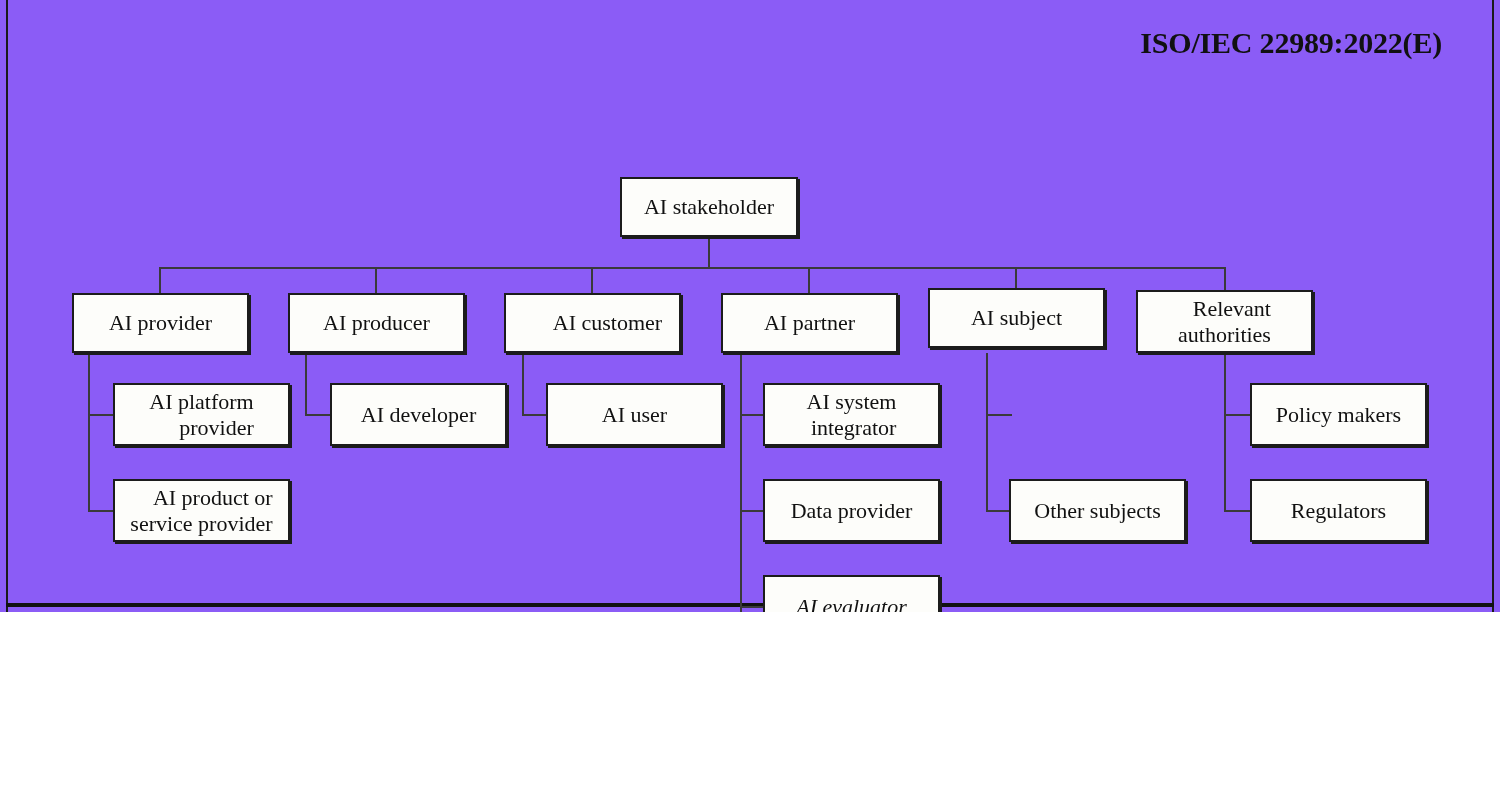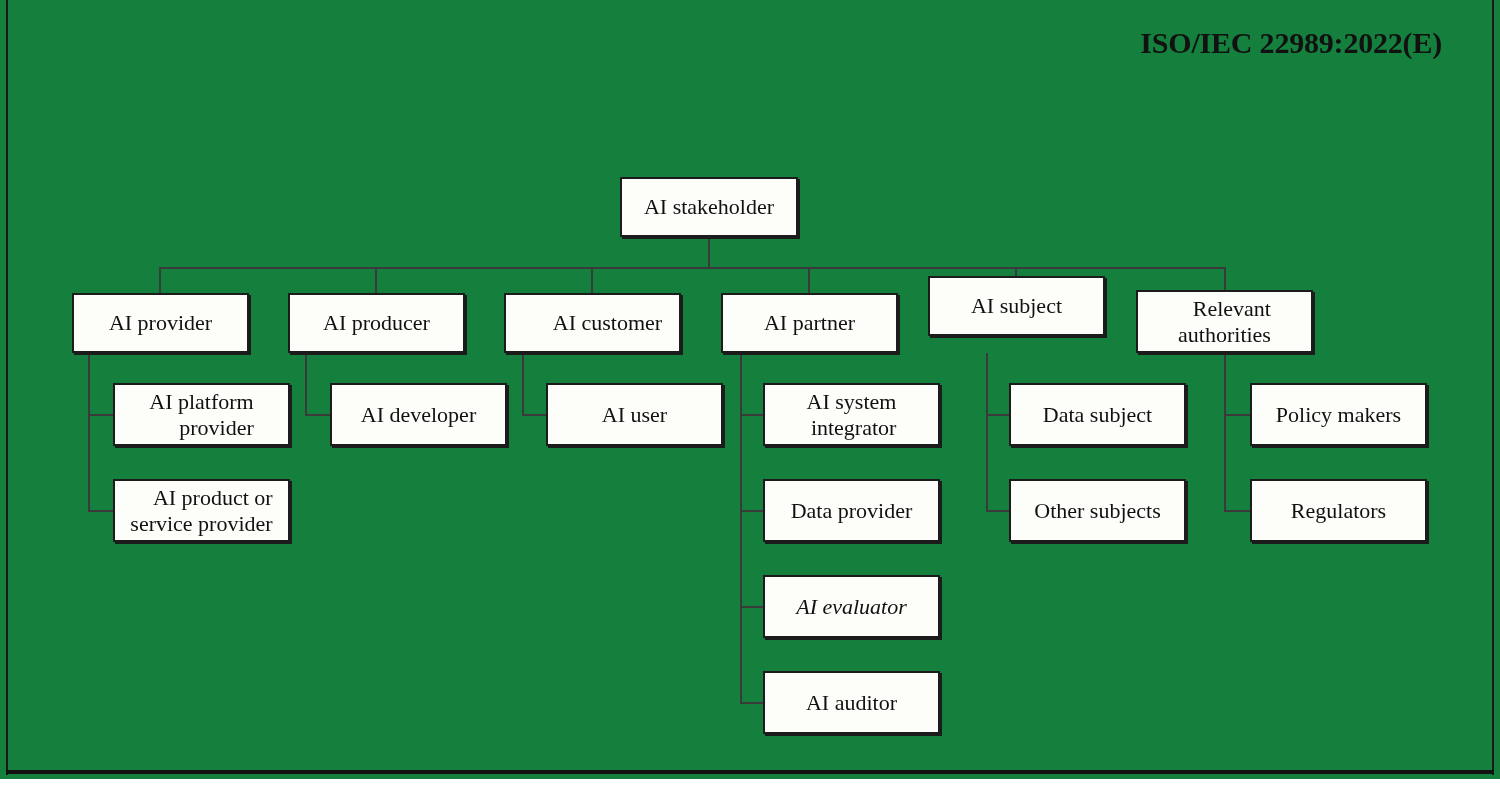--- a/index.html
+++ b/index.html
@@ -7,22 +7,22 @@
     margin: 0;
     padding: 0;
     background: #ffffff;
   }
   body {
     font-family: "Liberation Serif", "DejaVu Serif", serif;
   }
   #page {
     position: relative;
     width: 1500px;
-    height: 779px;
-    background: #15803d;
+    height: 612px;
+    background: #8b5cf6;
     overflow: hidden;
   }
   
   #page-frame-left {
     position: absolute;
     left: 6px; top: 0; width: 2px; height: 775px;
     background: #1a1a1a;
   }
   #page-frame-right {
     position: absolute;
@@ -142,21 +142,21 @@
     </div>
     <div class="node" style="left:288px; top:293px; width:177px; height:60px;">
       <span class="node-label">AI producer</span>
     </div>
     <div class="node" style="left:504px; top:293px; width:177px; height:60px;padding-left:36px;">
       <span class="node-label">AI customer</span>
     </div>
     <div class="node" style="left:721px; top:293px; width:177px; height:60px;">
       <span class="node-label">AI partner</span>
     </div>
-    <div class="node" style="left:928px; top:276px; width:177px; height:60px;">
+    <div class="node" style="left:928px; top:288px; width:177px; height:60px;">
       <span class="node-label">AI subject</span>
     </div>
     <div class="node" style="left:1136px; top:290px; width:177px; height:63px;">
       <span class="node-label">Relevant
 authorities</span>
     </div>
 
     <div class="node" style="left:113px; top:383px; width:177px; height:63px;">
       <span class="node-label">AI platform
 provider</span>
@@ -181,23 +181,20 @@
     <div class="node" style="left:763px; top:479px; width:177px; height:63px;">
       <span class="node-label">Data provider</span>
     </div>
     <div class="node" style="left:763px; top:575px; width:177px; height:63px;font-style:italic;">
       <span class="node-label">AI evaluator</span>
     </div>
     <div class="node" style="left:763px; top:671px; width:177px; height:63px;">
       <span class="node-label">AI auditor</span>
     </div>
 
-    <div class="node" style="left:1009px; top:383px; width:177px; height:63px;">
-      <span class="node-label">Data subject</span>
-    </div>
     <div class="node" style="left:1009px; top:479px; width:177px; height:63px;">
       <span class="node-label">Other subjects</span>
     </div>
 
     <div class="node" style="left:1250px; top:383px; width:177px; height:63px;">
       <span class="node-label">Policy makers</span>
     </div>
     <div class="node" style="left:1250px; top:479px; width:177px; height:63px;">
       <span class="node-label">Regulators</span>
     </div>

